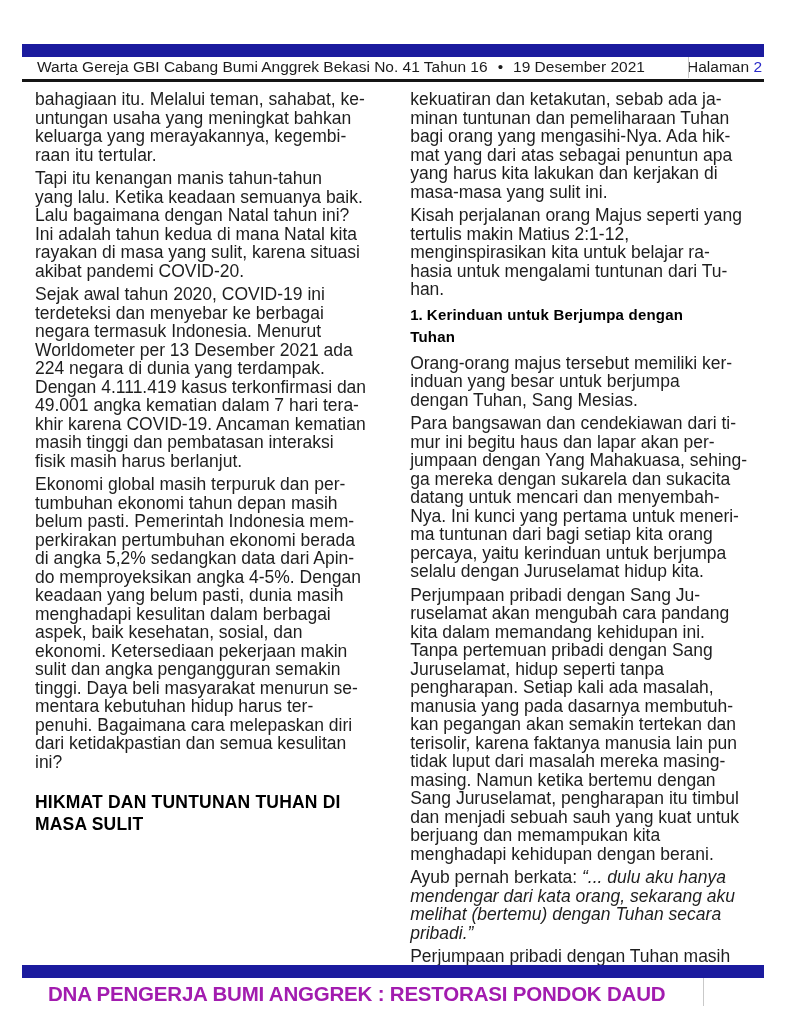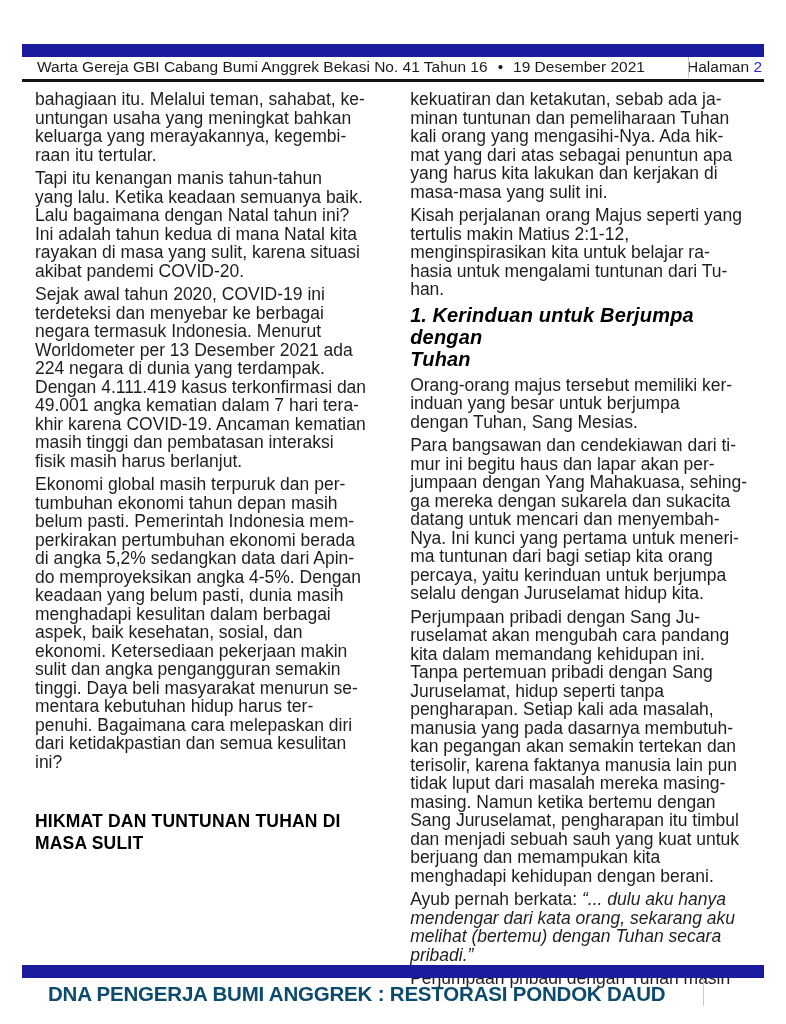--- a/index.html
+++ b/index.html
@@ -30,39 +30,39 @@
   .columns {
     position:absolute; left:35px; top:90px; width:730px;
     display:flex; gap:32px;
     color:#1e1e1e;
   }
   .col { font-size:17.5px; line-height:18.5px; }
   .col.left  { width:352px; }
   .col.right { width:364px; }
   .para { margin:0 0 5px 0; white-space:pre-line; }
   .section-heading {
-    margin:39px 0 8px 0; white-space:pre-line;
+    margin:20px 0 8px 0; white-space:pre-line;
     font-weight:bold; color:#000; font-size:17.5px; line-height:22px;
     letter-spacing:0.2px;
   }
   .sub-heading {
     margin:2px 0 6px 0; white-space:pre-line;
-    color:#000; font-size:20px; line-height:22px;font-style:italic;
+    color:#000; font-size:15px; line-height:22px;
   }
   .sub-heading b { letter-spacing:0.2px; }
   .bold-inline { font-weight:normal; }
   .italic-quote { font-style:italic; }
   
   .bottom-bar {
     position:absolute; left:22px; top:965px; width:742px; height:13px;
     background:#1b1b9e;
   }
   .footer-text {
     position:absolute; left:48px; top:982px;
-    font-weight:bold; font-size:20.5px; color:#0c4a6e;
+    font-weight:bold; font-size:20.5px; color:#a21caf;
     letter-spacing:-0.2px; white-space:nowrap;
   }
   
   .artifact { position:absolute; width:1px; background:#c9c9c9; }
   .artifact.a1 { left:688px; top:57px;  height:21px; }
   .artifact.a2 { left:703px; top:978px; height:28px; }
 </style>
 </head>
 <body>
 
@@ -122,21 +122,21 @@
 penuhi. Bagaimana cara melepaskan diri
 dari ketidakpastian dan semua kesulitan
 ini?</p>
       <h2 class="section-heading">HIKMAT DAN TUNTUNAN TUHAN DI
 MASA SULIT</h2>
     </div>
 
     <div class="col right">
       <p class="para">kekuatiran dan ketakutan, sebab ada ja-
 minan tuntunan dan pemeliharaan Tuhan
-kali orang yang mengasihi-Nya. Ada hik-
+bagi orang yang mengasihi-Nya. Ada hik-
 mat yang dari atas sebagai penuntun apa
 yang harus kita lakukan dan kerjakan di
 masa-masa yang sulit ini.</p>
       <p class="para"><span>Kisah perjalanan orang Majus seperti yang
 tertulis makin </span><span class="bold-inline">Matius 2:1-12</span><span>,
 menginspirasikan kita untuk belajar ra-
 hasia untuk mengalami tuntunan dari Tu-
 han.</span></p>
       <h3 class="sub-heading"><span>1. </span><b>Kerinduan untuk Berjumpa dengan
 Tuhan</b></h3>

